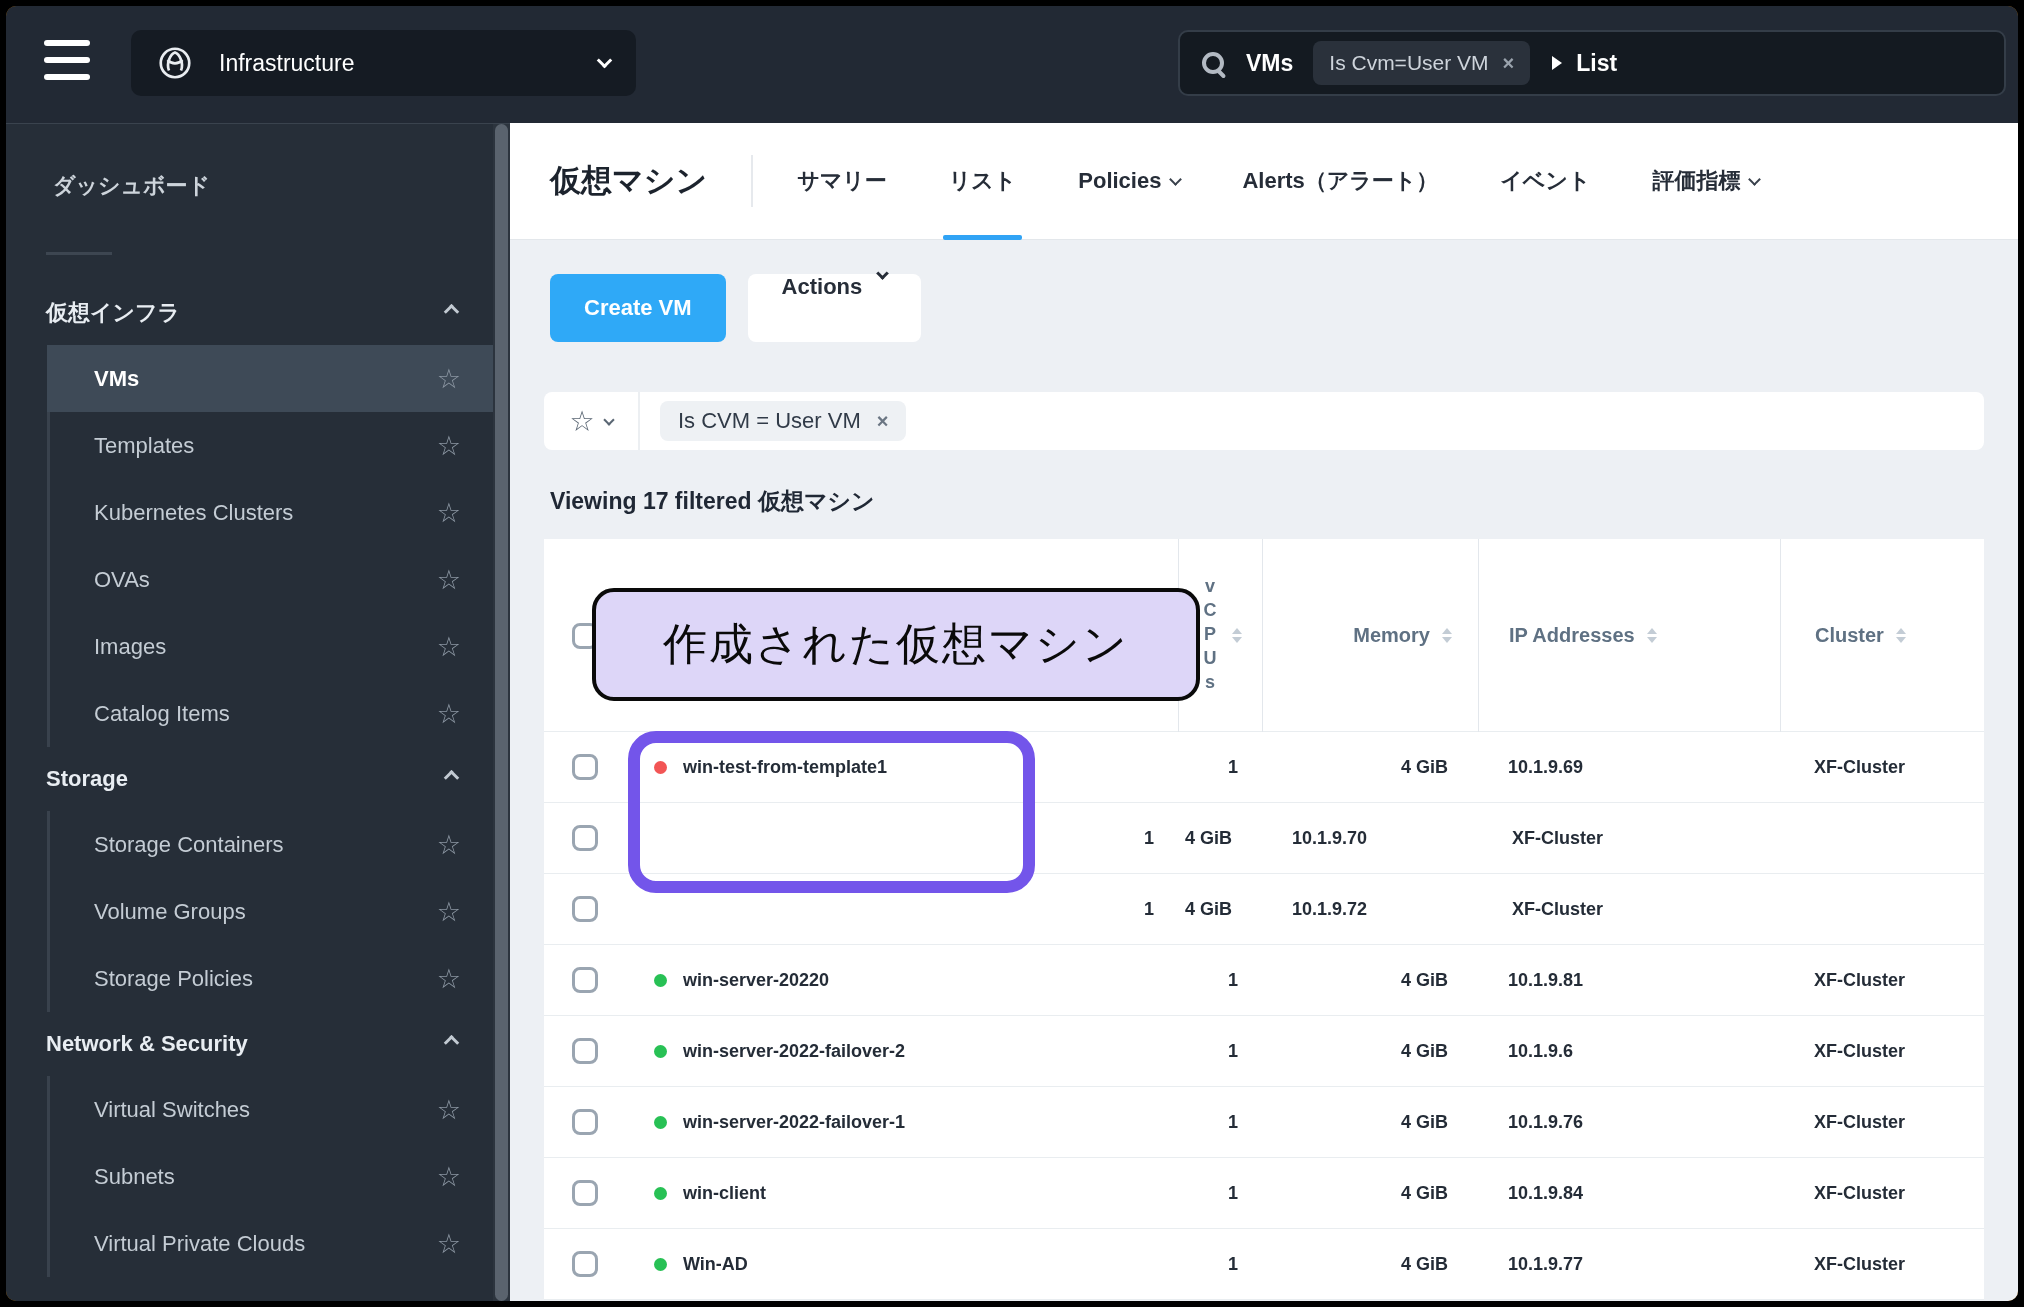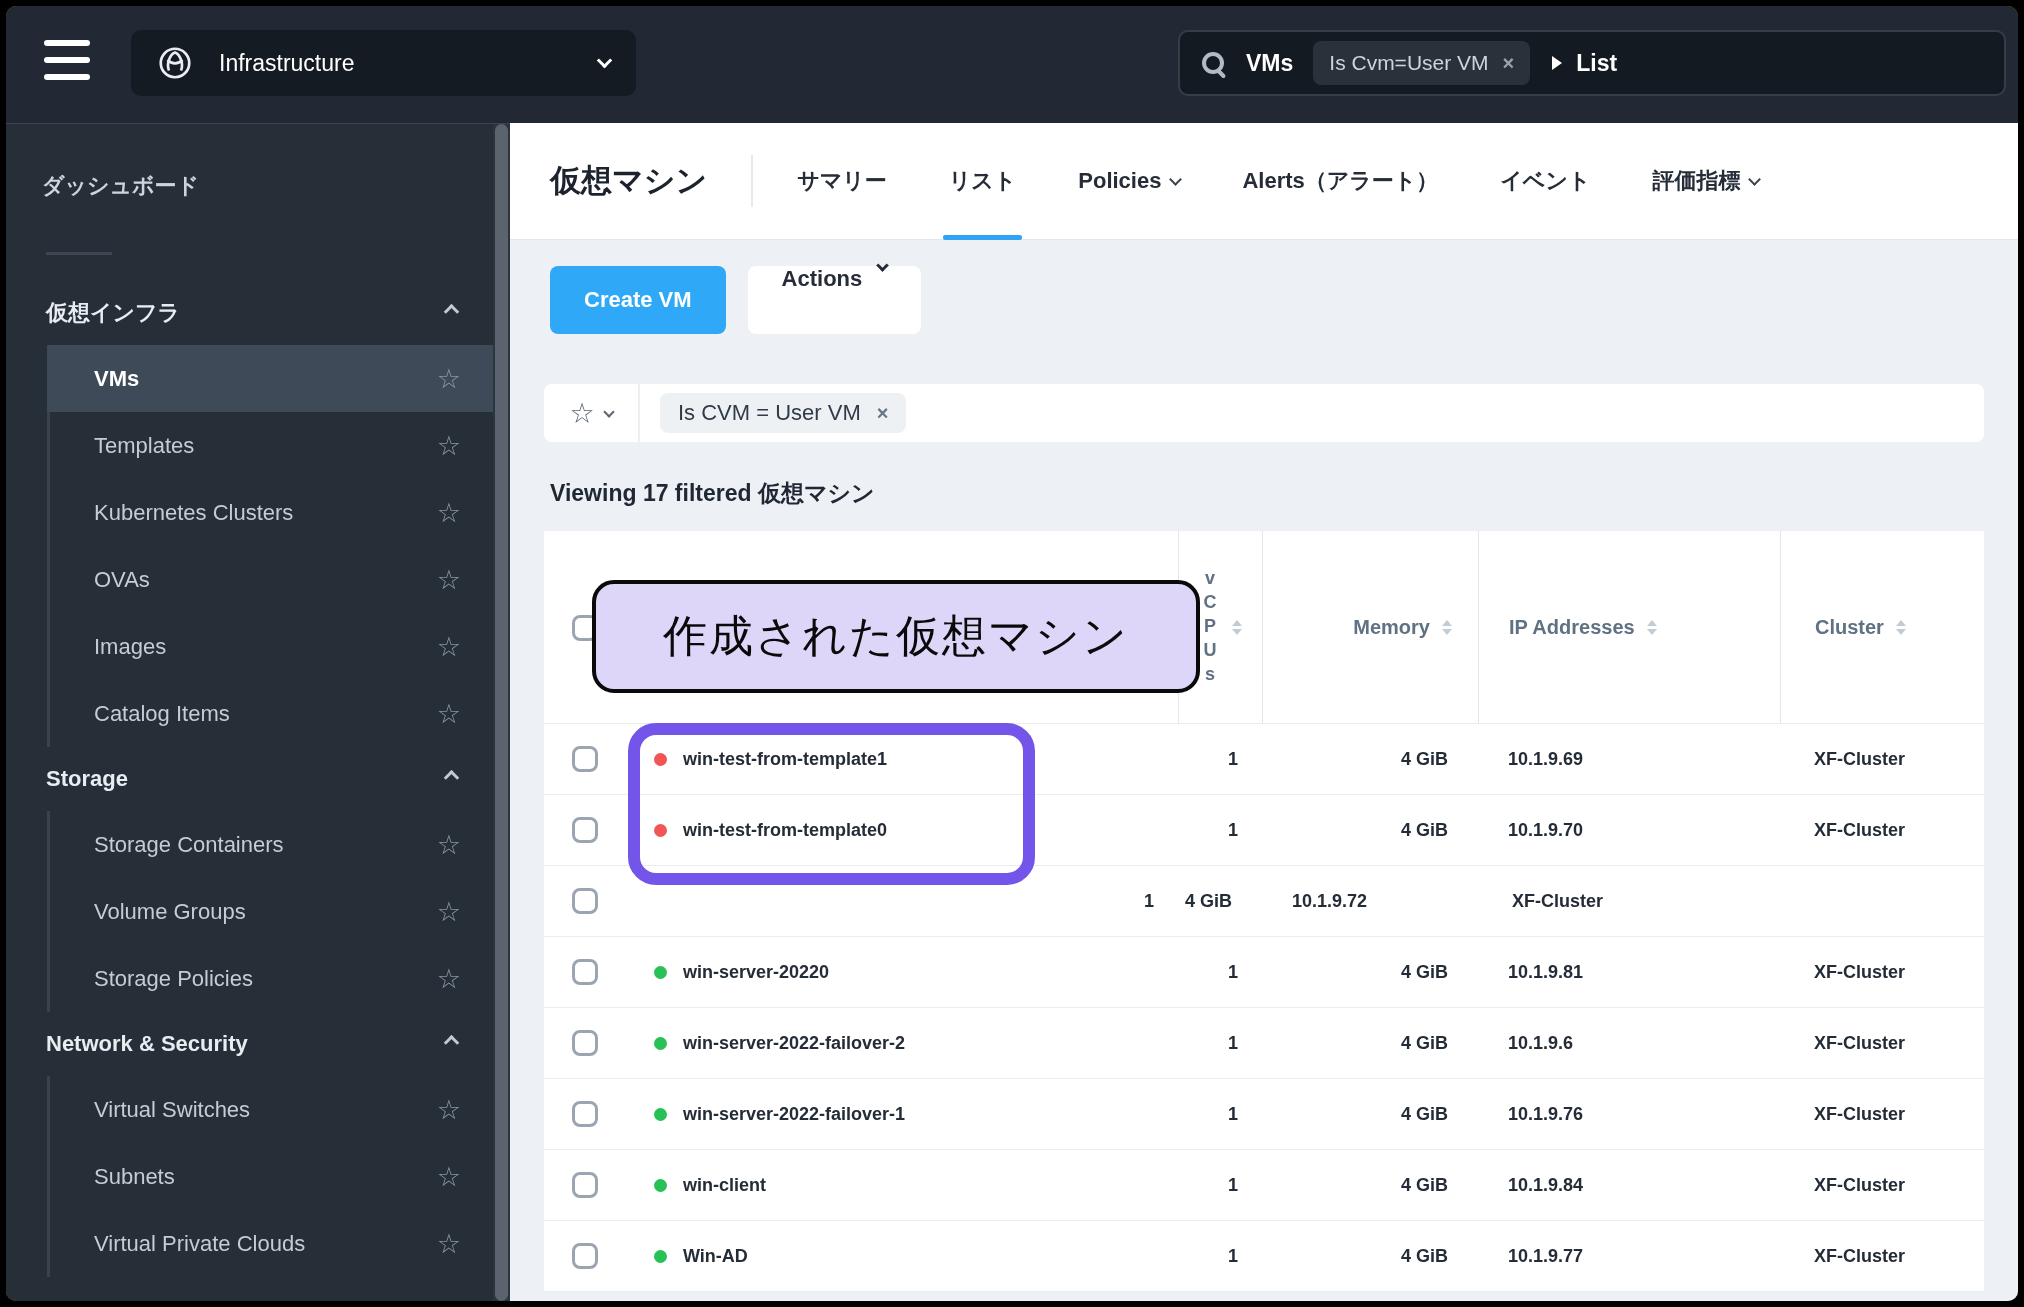--- a/index.html
+++ b/index.html
@@ -25,42 +25,42 @@
   .search-chip .x { color:#9aa3ad; font-size:20px; font-weight:700; cursor:pointer; }
   .crumb-arrow { width:0; height:0; border-left:10px solid #fff; border-top:7px solid transparent; border-bottom:7px solid transparent; margin-left:22px; }
   .searchbar .crumb { color:#fff; font-weight:700; font-size:23px; margin-left:14px; }
 
   
   .bodyrow { flex:1; display:flex; min-height:0; }
 
   
   .sidebar { width:487px; flex:0 0 487px; background:#262e38; border-top:1px solid #3a434e; position:relative; overflow:hidden; color:#c4ccd4; }
   .side-row { position:relative; height:64px; display:flex; align-items:center; }
-  .dash-row { margin-top:30px; padding-left:36px; font-size:22px; font-weight:700; color:#cdd4db; cursor:pointer; }
+  .dash-row { margin-top:30px; padding-left:47px; font-size:22px; font-weight:700; color:#cdd4db; cursor:pointer; }
   .side-divider { width:66px; height:3px; background:#3d4651; margin:34px 0 26px 40px; }
   .section-head { padding-left:40px; font-size:22px; font-weight:700; color:#e8edf2; cursor:pointer; }
   .section-items { margin-left:41px; border-left:3px solid #39424d; }
   .item-row { height:67px; display:flex; align-items:center; padding-left:44px; font-size:22px; color:#c4ccd4; position:relative; cursor:pointer; }
   .item-row.selected { background:#3e4a57; color:#fff; font-weight:700; margin-left:-3px; padding-left:47px; }
   .star { position:absolute; right:32px; top:50%; transform:translateY(-50%); font-size:27px; color:#8c97a3; cursor:pointer; }
   .sec-chev { position:absolute; right:36px; top:50%; transform:translateY(-62%) rotate(-135deg); color:#c2cad2; }
 
   .scrollstrip { width:17px; flex:0 0 17px; background:#2c343e; border-top:1px solid #3a434e; position:relative; }
   .scrollthumb { position:absolute; left:2px; top:0; width:13px; height:100%; background:#5a636e; border-radius:7px; }
 
   
   .content { flex:1; background:#edf0f4; display:flex; flex-direction:column; min-width:0; }
   .tabbar { height:117px; flex:0 0 117px; background:#fff; border-bottom:1px solid #e3e7eb; display:flex; align-items:center; padding-left:40px; }
   .page-title { font-size:31px; font-weight:700; color:#1c232d; margin-right:44px; }
   .tab-divider { width:2px; height:52px; background:#e6e9ed; margin-right:44px; }
   .tab { height:117px; display:flex; align-items:center; gap:10px; font-size:22px; font-weight:700; color:#262d38; margin-right:62px; position:relative; cursor:pointer; }
   .tab .chev { width:9px; height:9px; border-width:0 2.5px 2.5px 0; margin-top:-3px; color:#39414c; }
   .tab.active::after { content:""; position:absolute; left:-6px; right:-6px; bottom:0; height:5px; background:var(--tab-underline,#30a3f5); border-radius:2px; }
 
-  .scrollpane { flex:1; padding:0 34px; overflow:hidden; }
+  .scrollpane { flex:1; padding:8px 34px; overflow:hidden; }
 
   .btnrow { margin-top:26px; display:flex; gap:22px; padding-left:6px; }
   .btn { height:68px; border:none; border-radius:8px; font-size:22px; font-weight:700; font-family:inherit; cursor:pointer; padding:0 34px; }
   .btn.primary { background:var(--accent-blue,#2fa9f7); color:#fff; }
   .btn.neutral { background:#fff; color:#262d38; display:flex; align-items:flex-start; gap:16px; }
   .btn.neutral .chev { color:#262d38; width:9px; height:9px; border-width:0 3px 3px 0; }
 
   .filterbar { margin-top:50px; height:58px; background:#fff; border-radius:8px; display:flex; align-items:center; }
   .fav-block { width:96px; height:100%; display:flex; align-items:center; justify-content:center; gap:10px; border-right:2px solid #eceff2; color:#5a6673; cursor:pointer; }
   .fav-block .fstar { font-size:28px; color:#5a6673; }
@@ -317,24 +317,20 @@
                 </div>
             <div class="cell vcpus">1</div>
             <div class="cell memory">4 GiB</div>
             <div class="cell ip">10.1.9.69</div>
             <div class="cell cluster">XF-Cluster</div>
           </div>
           <div class="trow datarow">
             <div class="cell cb">
                   <span class="checkbox"></span>
                 </div>
-            <div class="cell name">
-                  <span class="dot dot-red"></span>
-                  <span>win-test-from-template0</span>
-                </div>
             <div class="cell vcpus">1</div>
             <div class="cell memory">4 GiB</div>
             <div class="cell ip">10.1.9.70</div>
             <div class="cell cluster">XF-Cluster</div>
           </div>
           <div class="trow datarow">
             <div class="cell cb">
                   <span class="checkbox"></span>
                 </div>
             <div class="cell vcpus">1</div>

